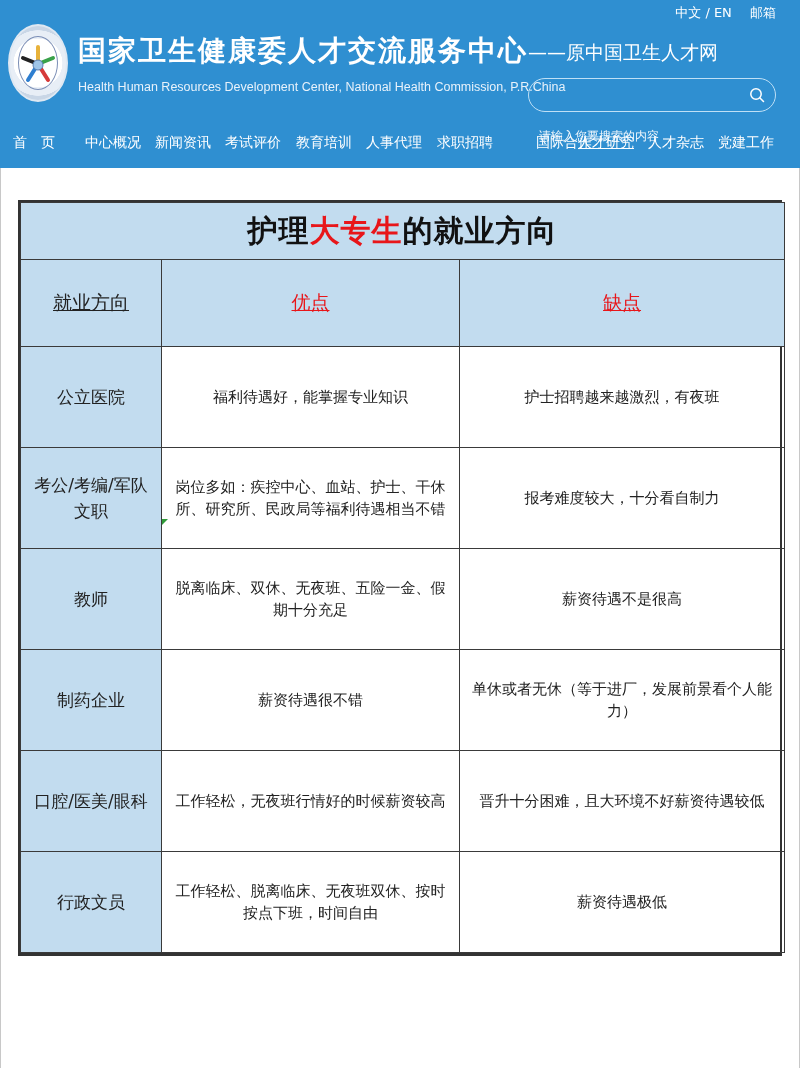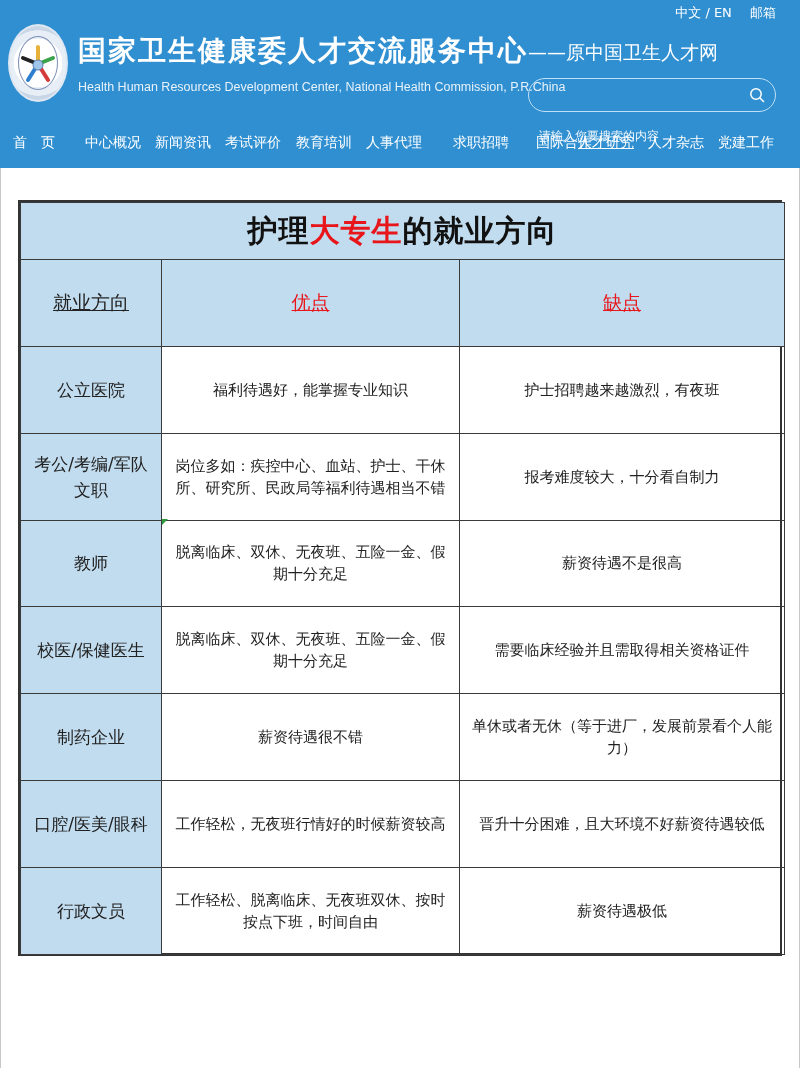--- a/index.html
+++ b/index.html
@@ -121,21 +121,21 @@
       <line x1="11" y1="11" x2="14.5" y2="14.5" stroke="#ffffff" stroke-width="1.5" stroke-linecap="round"></line>
     </svg>
   </div>
   <div class="nav">
     <span class="item" style="left:13px;">首　页</span>
     <span class="item" style="left:85px;">中心概况</span>
     <span class="item" style="left:155px;">新闻资讯</span>
     <span class="item" style="left:225px;">考试评价</span>
     <span class="item" style="left:296px;">教育培训</span>
     <span class="item" style="left:366px;">人事代理</span>
-    <span class="item" style="left:453px;">求职招聘</span>
+    <span class="item" style="left:437px;">求职招聘</span>
     <span class="item" style="left:515px;margin-left:21px;">国际合作</span>
     <span class="item" style="left:578px;text-decoration:underline;">人才研究</span>
     <span class="item" style="left:648px;">人才杂志</span>
     <span class="item" style="left:718px;">党建工作</span>
   </div>
 </div>
 
 <div class="outer-frame"></div>
 
 <div class="table-wrap">
@@ -165,25 +165,20 @@
         <td class="dir">考公/考编/军队文职</td>
         <td>岗位多如：疾控中心、血站、护士、干休所、研究所、民政局等福利待遇相当不错</td>
         <td>报考难度较大，十分看自制力</td>
       </tr>
       <tr>
         <td class="dir">教师</td>
         <td>脱离临床、双休、无夜班、五险一金、假期十分充足</td>
         <td>薪资待遇不是很高</td>
       </tr>
       <tr>
-        <td class="dir">校医/保健医生</td>
-        <td>脱离临床、双休、无夜班、五险一金、假期十分充足</td>
-        <td>需要临床经验并且需取得相关资格证件</td>
-      </tr>
-      <tr>
         <td class="dir">制药企业</td>
         <td>薪资待遇很不错</td>
         <td>单休或者无休（等于进厂，发展前景看个人能力）</td>
       </tr>
       <tr>
         <td class="dir">口腔/医美/眼科</td>
         <td>工作轻松，无夜班行情好的时候薪资较高</td>
         <td>晋升十分困难，且大环境不好薪资待遇较低</td>
       </tr>
       <tr>

